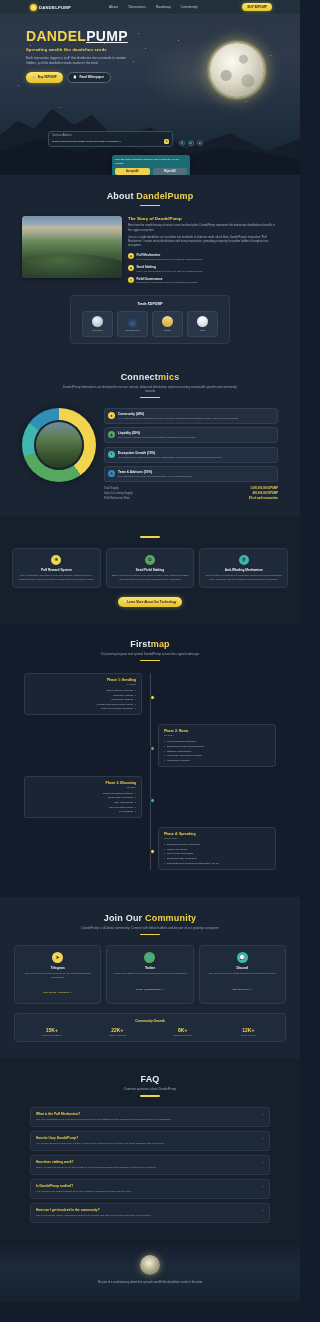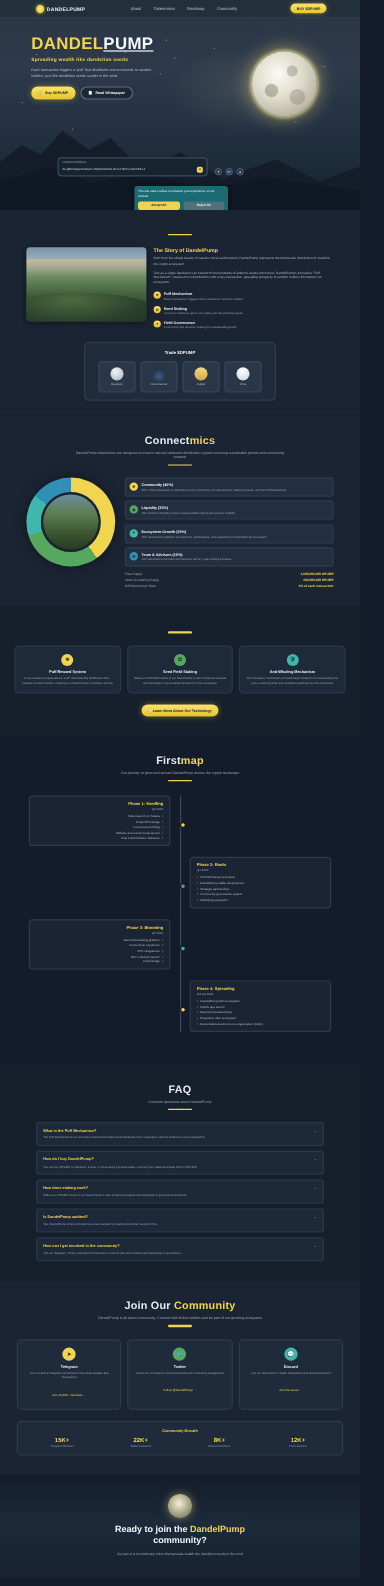--- a/index.html
+++ b/index.html
@@ -342,20 +342,23 @@
     <div class="cookie">
       <div class="cookie-text">This site uses cookies to enhance your experience on our website.</div>
       <div class="cookie-btns">
         <button class="ck-accept">Accept All</button>
         <button class="ck-reject">Reject All</button>
       </div>
     </div>
   </div>
 
   <div class="section about">
+    <div class="sec-title">
+      <span>About </span><span class="y">DandelPump</span>
+    </div>
     <div class="underline"></div>
     <div class="about-grid">
       <div class="about-img"></div>
       <div class="about-copy">
         <div class="about-h">The Story of DandelPump</div>
         <div class="about-p">Born from the simple beauty of nature's most resilient plant, DandelPump represents the democratic distribution of wealth in the crypto ecosystem.</div>
         <div class="about-p">Just as a single dandelion can transform into hundreds of airborne seeds which blow, DandelPump's innovative "Puff Mechanism" creates micro-distributions with every transaction, spreading prosperity to random holders throughout our ecosystem.</div>
         <div class="feat-list">
           <div class="feat">
             <div class="feat-ic">❀</div>
@@ -622,20 +625,69 @@
             <div class="rm-li">
                 <span>•</span>
                 <span>Decentralized autonomous organization (DAO)</span>
               </div>
           </div>
         </div>
       </div>
     </div>
   </div>
 
+  <div class="section community">
+    <div class="sec-title">
+      <span>Join Our </span><span class="y">Community</span>
+    </div>
+    <div class="sec-sub" style="padding:0 50px">DandelPump is all about community. Connect with fellow holders and be part of our growing ecosystem</div>
+    <div class="underline"></div>
+    <div class="cm-grid">
+      <div class="cm-card">
+        <div class="cm-ic" style="background:#f2d54e;color:#1d2433">➤</div>
+        <div class="cm-t">Telegram</div>
+        <div class="cm-d">Join our active Telegram community for the latest updates and discussions</div>
+        <div class="cm-link">Join 15,000+ members →</div>
+      </div>
+      <div class="cm-card">
+        <div class="cm-ic" style="background:#57a85f;color:#f6f9fb">🐦</div>
+        <div class="cm-t">Twitter</div>
+        <div class="cm-d">Follow us on Twitter for announcements and community engagement</div>
+        <div class="cm-link">Follow @DandelPump →</div>
+      </div>
+      <div class="cm-card">
+        <div class="cm-ic" style="background:#3fb7ae;color:#10222a">💬</div>
+        <div class="cm-t">Discord</div>
+        <div class="cm-d">Join our Discord for in-depth discussions and technical support</div>
+        <div class="cm-link">Join the server →</div>
+      </div>
+    </div>
+    <div class="growth">
+      <div class="growth-t">Community Growth</div>
+      <div class="growth-row">
+        <div class="growth-cell">
+          <div class="growth-n">15K+</div>
+          <div class="growth-l">Telegram Members</div>
+        </div>
+        <div class="growth-cell">
+          <div class="growth-n">22K+</div>
+          <div class="growth-l">Twitter Followers</div>
+        </div>
+        <div class="growth-cell">
+          <div class="growth-n">8K+</div>
+          <div class="growth-l">Discord Members</div>
+        </div>
+        <div class="growth-cell">
+          <div class="growth-n">12K+</div>
+          <div class="growth-l">Token Holders</div>
+        </div>
+      </div>
+    </div>
+  </div>
+
   <div class="section faq">
     <div class="sec-title">FAQ</div>
     <div class="sec-sub">Common questions about DandelPump</div>
     <div class="underline"></div>
     <div class="faq-list">
       <div class="faq-item">
         <div class="faq-q-row">
           <div class="faq-q">What is the Puff Mechanism?</div>
           <div class="faq-chev">⌄</div>
         </div>
@@ -665,72 +717,19 @@
       <div class="faq-item">
         <div class="faq-q-row">
           <div class="faq-q">How can I get involved in the community?</div>
           <div class="faq-chev">⌄</div>
         </div>
         <div class="faq-a">Join our Telegram, Twitter, and Discord channels to connect with other holders and participate in governance.</div>
       </div>
     </div>
   </div>
 
-  <div class="section community">
-    <div class="sec-title">
-      <span>Join Our </span><span class="y">Community</span>
-    </div>
-    <div class="sec-sub" style="padding:0 50px">DandelPump is all about community. Connect with fellow holders and be part of our growing ecosystem</div>
-    <div class="underline"></div>
-    <div class="cm-grid">
-      <div class="cm-card">
-        <div class="cm-ic" style="background:#f2d54e;color:#1d2433">➤</div>
-        <div class="cm-t">Telegram</div>
-        <div class="cm-d">Join our active Telegram community for the latest updates and discussions</div>
-        <div class="cm-link">Join 15,000+ members →</div>
-      </div>
-      <div class="cm-card">
-        <div class="cm-ic" style="background:#57a85f;color:#f6f9fb">🐦</div>
-        <div class="cm-t">Twitter</div>
-        <div class="cm-d">Follow us on Twitter for announcements and community engagement</div>
-        <div class="cm-link">Follow @DandelPump →</div>
-      </div>
-      <div class="cm-card">
-        <div class="cm-ic" style="background:#3fb7ae;color:#10222a">💬</div>
-        <div class="cm-t">Discord</div>
-        <div class="cm-d">Join our Discord for in-depth discussions and technical support</div>
-        <div class="cm-link">Join the server →</div>
-      </div>
-    </div>
-    <div class="growth">
-      <div class="growth-t">Community Growth</div>
-      <div class="growth-row">
-        <div class="growth-cell">
-          <div class="growth-n">15K+</div>
-          <div class="growth-l">Telegram Members</div>
-        </div>
-        <div class="growth-cell">
-          <div class="growth-n">22K+</div>
-          <div class="growth-l">Twitter Followers</div>
-        </div>
-        <div class="growth-cell">
-          <div class="growth-n">8K+</div>
-          <div class="growth-l">Discord Members</div>
-        </div>
-        <div class="growth-cell">
-          <div class="growth-n">12K+</div>
-          <div class="growth-l">Token Holders</div>
-        </div>
-      </div>
-    </div>
-  </div>
-
   <div class="cta">
     <div class="cta-av"></div>
-    <div class="cta-h">
-      <span>Ready to join the </span><span class="y">DandelPump</span><br>
-      <span>community?</span>
-    </div>
     <div class="cta-p">Be part of a revolutionary token that spreads wealth like dandelion seeds in the wind</div>
 
   </div>
 
 </div>
 
 </body></html>

